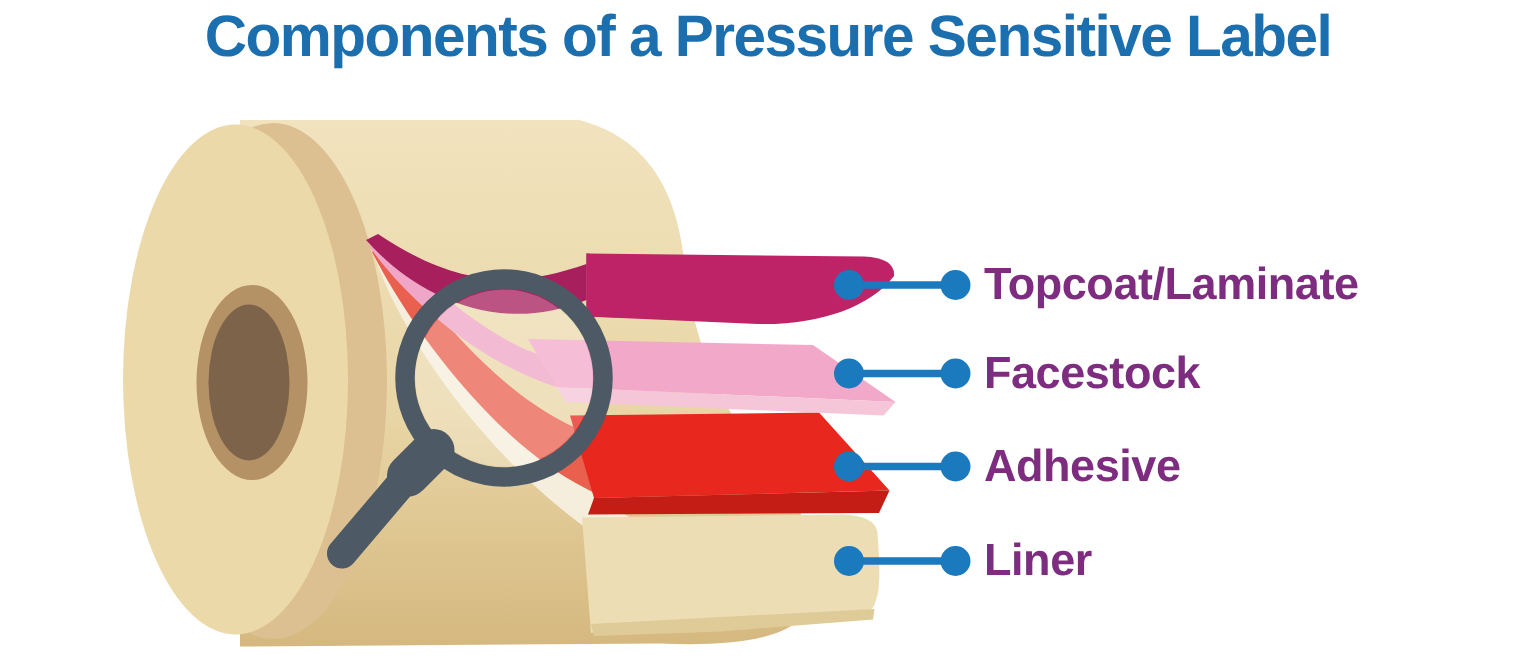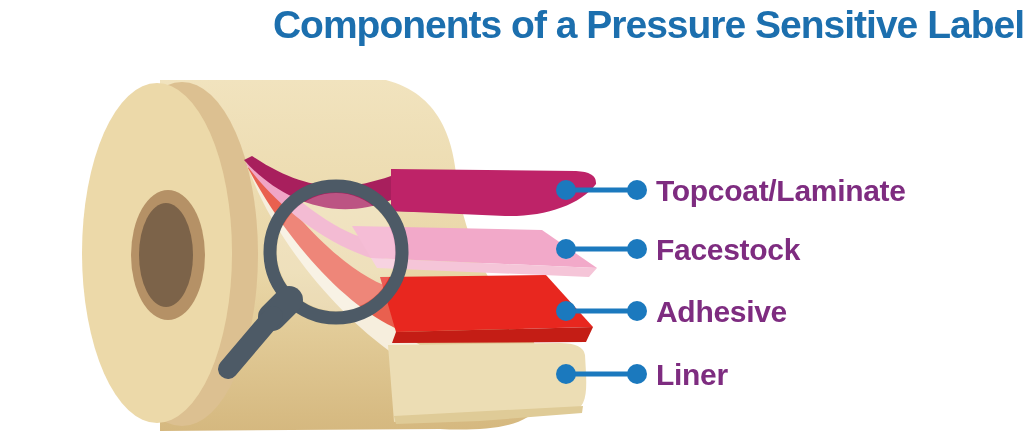--- a/index.html
+++ b/index.html
@@ -3,21 +3,21 @@
 <meta charset="utf-8">
 <style>
   html,body{margin:0;padding:0;}
   .canvas{
     position:relative;width:1024px;height:448px;overflow:hidden;
     background:var(--background,#fff);
     font-family:"Liberation Sans",sans-serif;
   }
   .page-title{
     position:absolute;top:3px;left:0;right:0;margin:0;
-    text-align:right;font-size:39px;font-weight:bold;letter-spacing:-1px;
+    text-align:center;font-size:39px;font-weight:bold;letter-spacing:-1px;
     color:var(--title_blue,#1C6FAE);
   }
   .diagram-svg{position:absolute;left:0;top:0;width:1024px;height:448px;}
   .lbl{
     font-family:"Liberation Sans",sans-serif;
     font-weight:bold;font-size:30px;letter-spacing:-0.3px;
     fill:var(--label_purple,#7E2C80);
   }
   .conn-line{stroke:var(--connector_blue,#1B79BE);stroke-width:5;}
   .conn-dot{fill:var(--connector_blue,#1B79BE);}

